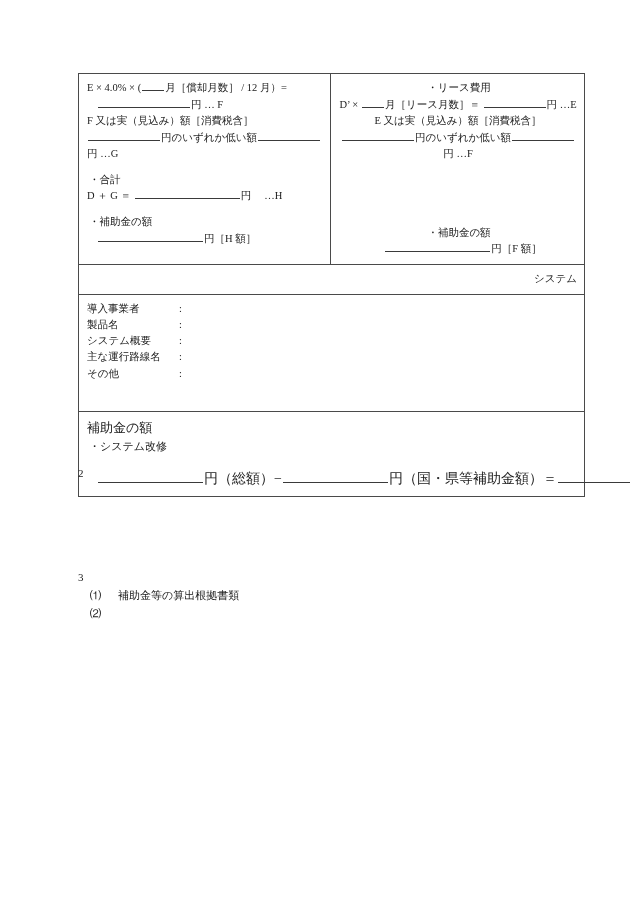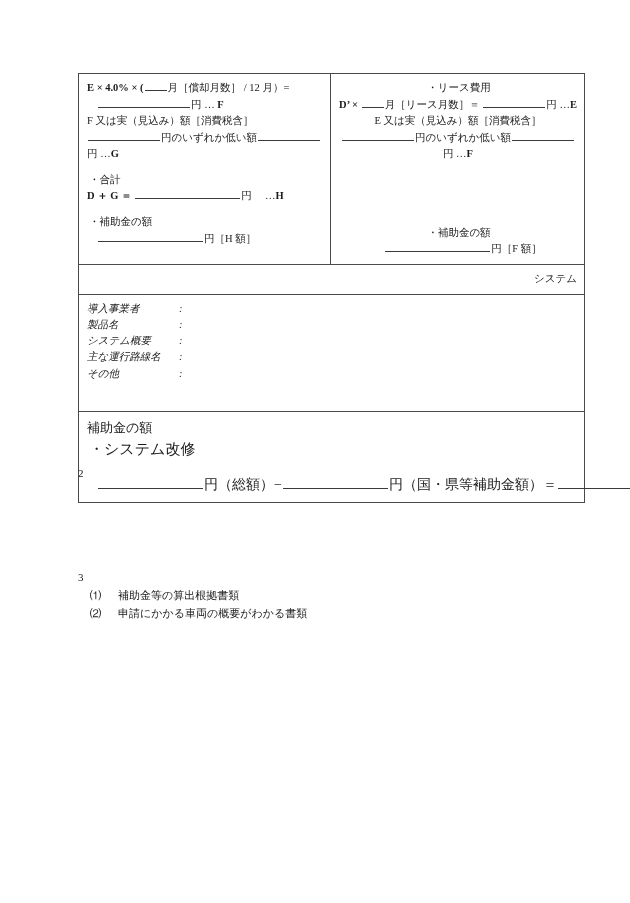--- a/index.html
+++ b/index.html
@@ -44,28 +44,28 @@
 
   .calc-cell { height: 168px; }
   .calc-cell-left  { width: 236px; }
   .calc-cell-right { width: 238px; text-align: center; }
 
   .sys-header-cell {
     text-align: right;
     padding: 4px 0 4px 0;
     height: 13px;
   }
-  .sys-fields-cell { height: 104px; font-style: italic; }
+  .sys-fields-cell { height: 104px; }
   .subsidy-cell { height: 68px; }
 
   
   .line { white-space: nowrap; }
   .wrapline { white-space: normal; }
 
-  .bold { font-weight: bold; }
+  .bold { font-weight: normal; }
 
   .blank {
     display: inline-block;
     border-bottom: 1px solid #3a3a3a;
     vertical-align: baseline;
     height: 0.95em;
     margin: 0 1px;
   }
   .b-tiny  { width: 22px; }
   .b-sm    { width: 62px; }
@@ -82,21 +82,21 @@
     display: flex;
     line-height: 1.55;
     font-size: 10.5px;
   }
   .sys-label { width: 92px; flex: none; }
   .sys-colon { width: 14px; flex: none; }
   .sys-value { flex: 1; }
 
   
   .subsidy-title { font-size: 13px; }
-  .subsidy-sub { font-size: 15px; padding-left: 2px; }
+  .subsidy-sub { font-size: 11px; padding-left: 2px; }
   .subsidy-calc {
     font-size: 14px;
     padding-left: 10px;
     padding-top: 12px;
     white-space: nowrap;
   }
 
   
   .section {
     position: absolute;
@@ -223,17 +223,16 @@
   <div class="section sec-docs">
     <div class="sec-head">
       <span class="sec-num">3</span>
     </div>
     <div class="sub-item">
       <span class="sub-num">⑴</span>
       <span class="sub-text">補助金等の算出根拠書類</span>
     </div>
     <div class="sub-item">
       <span class="sub-num">⑵</span>
-      <span class="sub-text">申請にかかる車両の概要がわかる書類</span>
     </div>
   </div>
 
 </div>
 
 </body></html>

